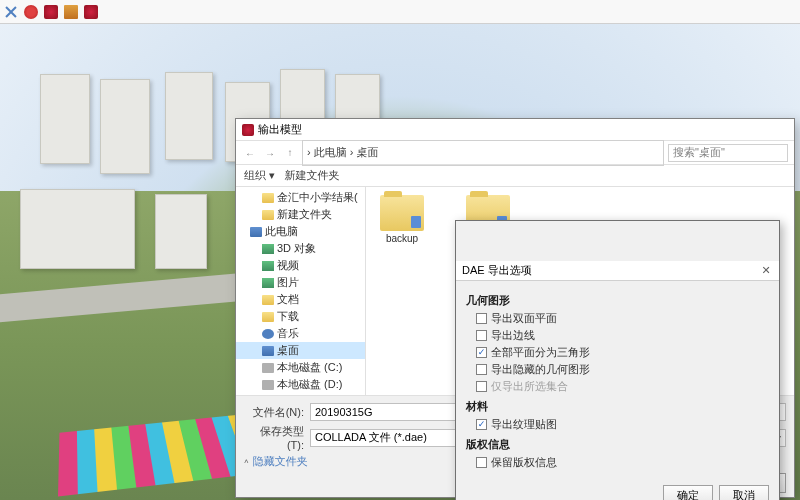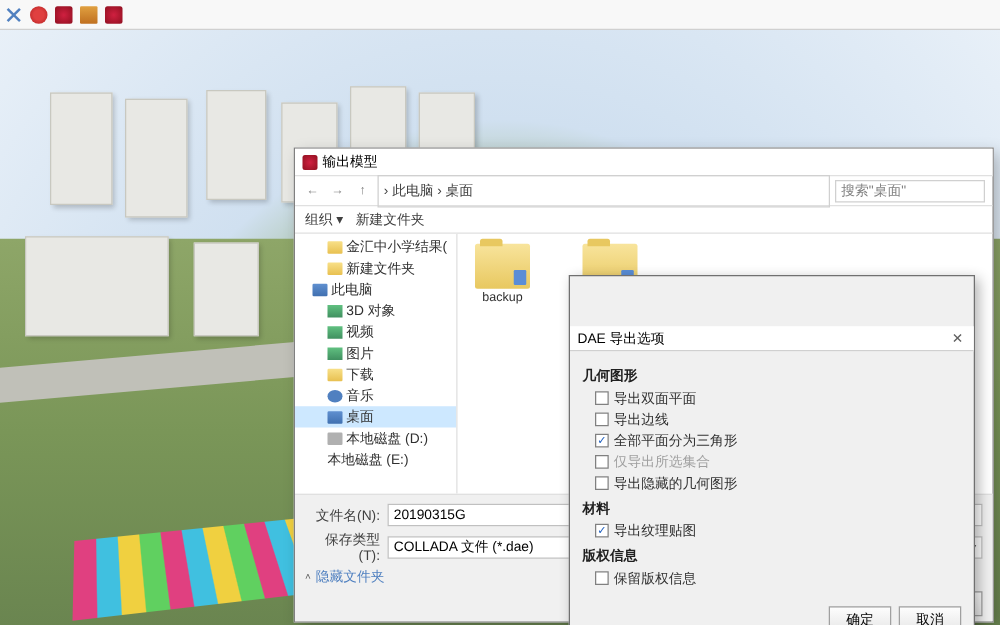--- a/index.html
+++ b/index.html
@@ -148,29 +148,37 @@
         <div class="tree-item sub">
           <span class="tico t-img"></span>
           <span>视频</span>
         </div>
         <div class="tree-item sub">
           <span class="tico t-img"></span>
           <span>图片</span>
         </div>
         <div class="tree-item sub">
           <span class="tico t-folder"></span>
+          <span>文档</span>
+        </div>
+        <div class="tree-item sub">
+          <span class="tico t-folder"></span>
           <span>下载</span>
         </div>
         <div class="tree-item sub">
           <span class="tico t-music"></span>
           <span>音乐</span>
         </div>
         <div class="tree-item sub sel">
           <span class="tico t-pc"></span>
           <span>桌面</span>
+        </div>
+        <div class="tree-item sub">
+          <span class="tico t-disk"></span>
+          <span>本地磁盘 (C:)</span>
         </div>
         <div class="tree-item sub">
           <span class="tico t-disk"></span>
           <span>本地磁盘 (D:)</span>
         </div>
         <div class="tree-item sub">
           <span>本地磁盘 (E:)</span>
         </div>
       </div>
     <div class="files" id="files">
@@ -228,27 +236,27 @@
         <span>导出双面平面</span>
       </div>
     <div class="dae-opt">
         <span class="cb"></span>
         <span>导出边线</span>
       </div>
     <div class="dae-opt">
         <span class="cb checked"></span>
         <span>全部平面分为三角形</span>
       </div>
+    <div class="dae-opt">
+        <span class="cb"></span>
+        <span>导出隐藏的几何图形</span>
+      </div>
     <div class="dae-opt disabled">
         <span class="cb"></span>
         <span>仅导出所选集合</span>
-      </div>
-    <div class="dae-opt">
-        <span class="cb"></span>
-        <span>导出隐藏的几何图形</span>
       </div>
 
     <div class="dae-section-h">材料</div>
     <div class="dae-opt">
         <span class="cb checked"></span>
         <span>导出纹理贴图</span>
       </div>
 
     <div class="dae-section-h">版权信息</div>
     <div class="dae-opt">

